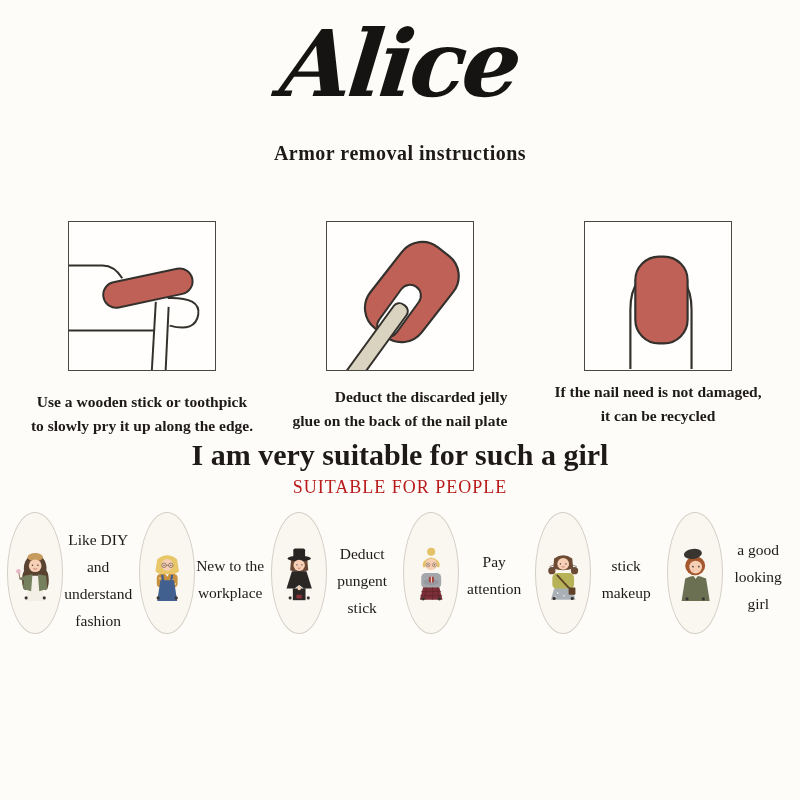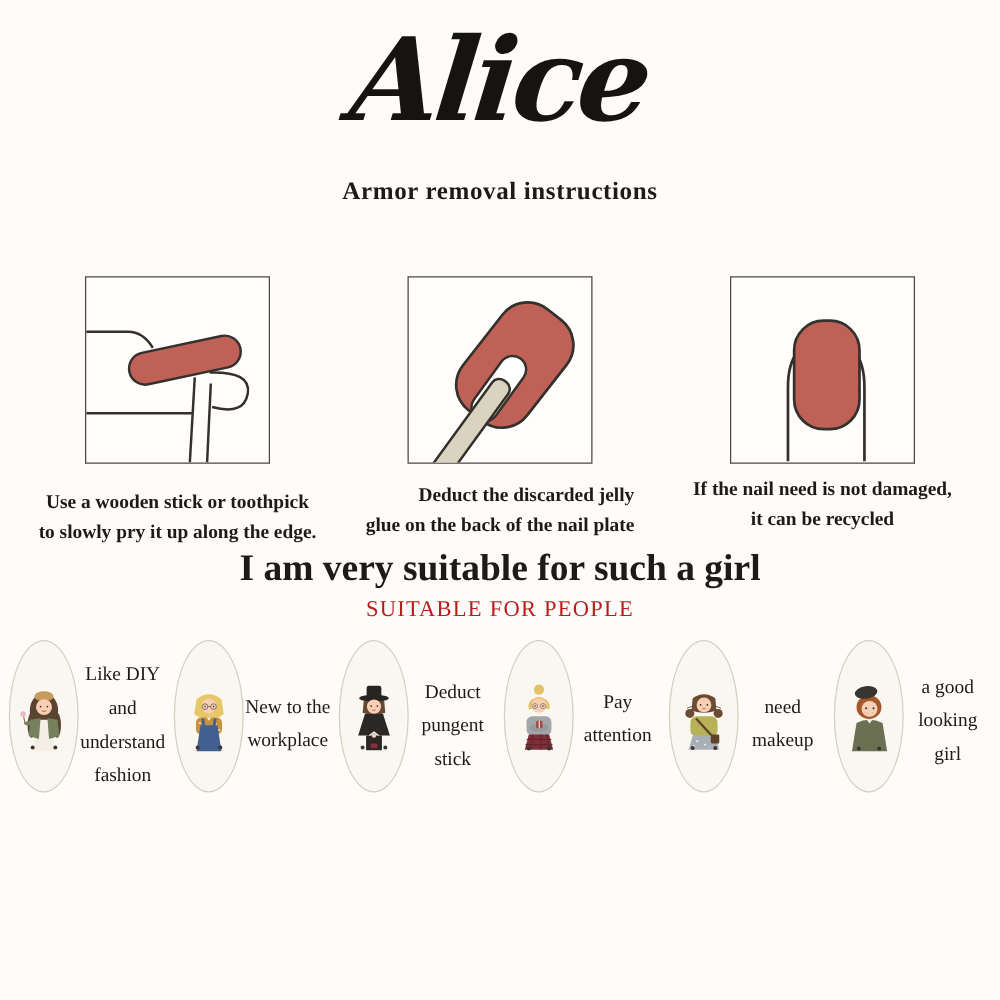--- a/index.html
+++ b/index.html
@@ -301,21 +301,21 @@
           <circle cx="48" cy="106" r="1.6" fill="#fff"></circle>
           <circle cx="62" cy="112" r="1.6" fill="#fff"></circle>
           <circle cx="74" cy="104" r="1.6" fill="#fff"></circle>
           <circle cx="42" cy="115" r="1.6" fill="#fff"></circle>
           <rect x="72" y="94" width="15" height="16" rx="2" fill="#5f4127"></rect>
           <circle cx="40" cy="118" r="3.5" fill="#3a3531"></circle>
           <circle cx="80" cy="118" r="3.5" fill="#3a3531"></circle>
         </svg>
       </div>
       <div class="person-caption">
-        <div>need makeup</div>
+        <div>stick makeup</div>
       </div>
     </div>
 
     <div class="person">
       <div class="person-figure">
         <svg viewBox="0 0 120 124" xmlns="http://www.w3.org/2000/svg">
           <ellipse cx="60" cy="46" rx="22" ry="21" fill="#a4582e"></ellipse>
           <ellipse cx="55" cy="20" rx="20" ry="11" fill="#38342f" transform="rotate(-8 55 20)"></ellipse>
           <circle cx="61" cy="49" r="14" fill="#f7cfb5"></circle>
           <circle cx="55" cy="48" r="1.8" fill="#3a3230"></circle>

